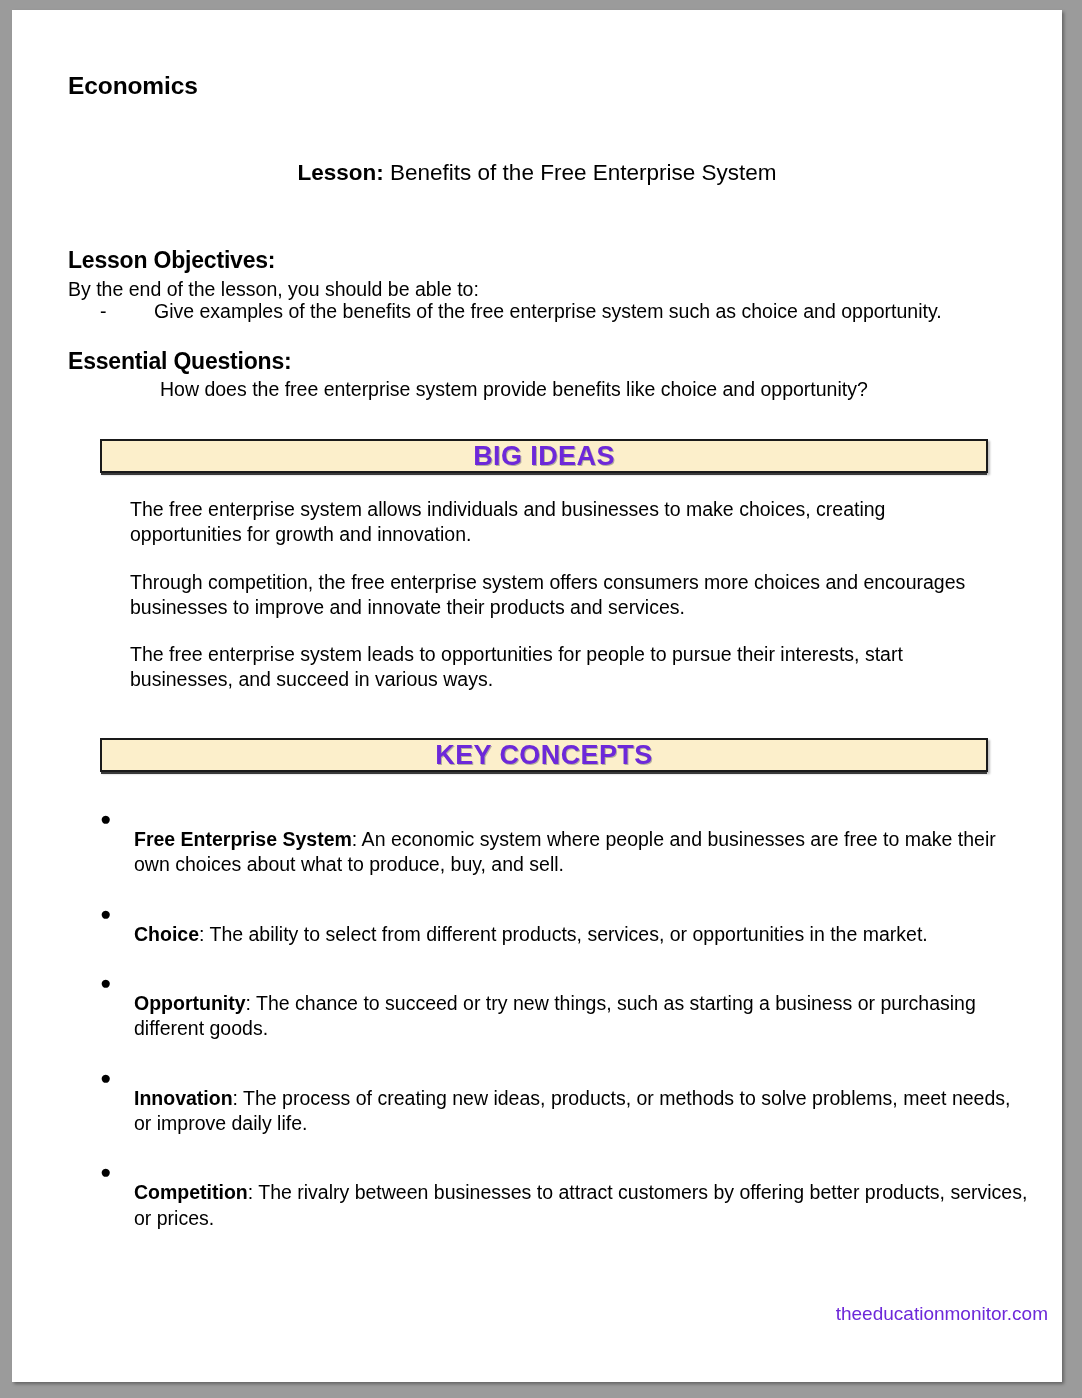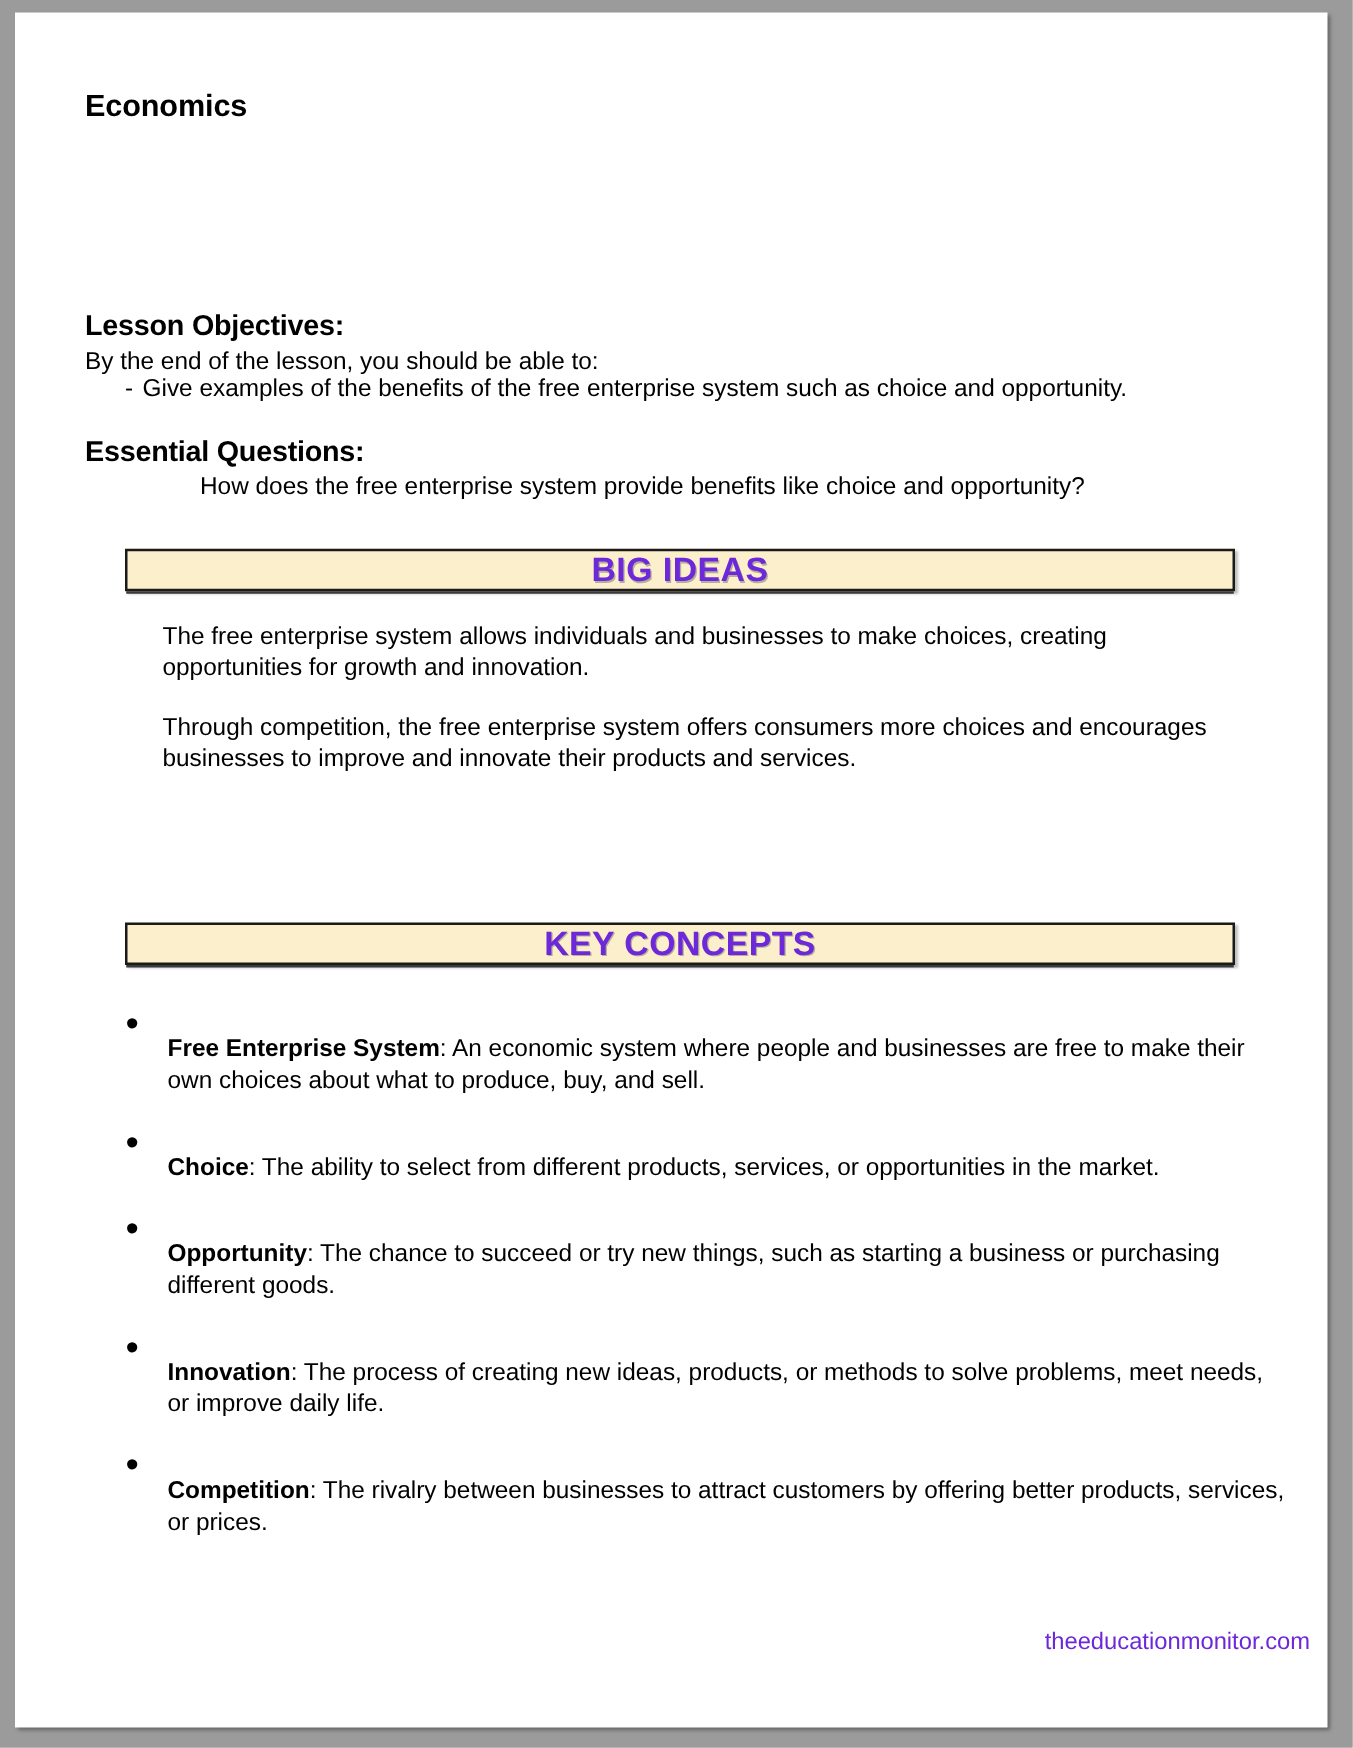--- a/index.html
+++ b/index.html
@@ -94,21 +94,21 @@
     color: #000;
     display: flex;
     gap: 0;
   }
   .dash-item .dash {
     width: 46px;
     flex: 0 0 46px;
     padding-left: 32px;
     box-sizing: border-box;
   }
-  .dash-item .dash-text { flex: 1 1 auto; }
+  .dash-item .dash-text { flex: 1 1 auto; margin-left: 40px; }
 
   .eq-answer {
     position: absolute;
     left: 148px;
     top: 368px;
     font-size: 19.5px;
     color: #000;
   }
 
   
@@ -184,40 +184,44 @@
 </style>
 </head>
 <body>
 
 <div class="page-surround">
   <div class="page">
     <div class="page-inner">
 
       <div class="subject-title">Economics</div>
 
+      <div class="lesson-line">
+        <span class="lbl">Lesson:</span><span>&nbsp;</span><span>Benefits of the Free Enterprise System</span>
+      </div>
 
       <div class="section-heading" id="objectives-heading">Lesson Objectives:</div>
 
       <div class="plain-line" id="objectives-intro">By the end of the lesson, you should be able to:</div>
 
       <div class="dash-item">
         <span class="dash">-</span>
         <span class="dash-text">Give examples of the benefits of the free enterprise system such as choice and opportunity.</span>
       </div>
 
       <div class="section-heading" id="questions-heading">Essential Questions:</div>
 
       <div class="eq-answer">How does the free enterprise system provide benefits like choice and opportunity?</div>
 
       <div class="banner" id="banner-big-ideas">
         <span class="banner-text">BIG IDEAS</span>
       </div>
 
       <div class="idea-para" id="idea-0">The free enterprise system allows individuals and businesses to make choices, creating opportunities for growth and innovation.</div>
       <div class="idea-para" id="idea-1">Through competition, the free enterprise system offers consumers more choices and encourages businesses to improve and innovate their products and services.</div>
+      <div class="idea-para" id="idea-2">The free enterprise system leads to opportunities for people to pursue their interests, start businesses, and succeed in various ways.</div>
 
       <div class="banner" id="banner-key-concepts">
         <span class="banner-text">KEY CONCEPTS</span>
       </div>
 
       <div class="concept-list">
 
         <div class="concept-item">
           <span class="bullet">●</span>
           <span class="concept-body">

